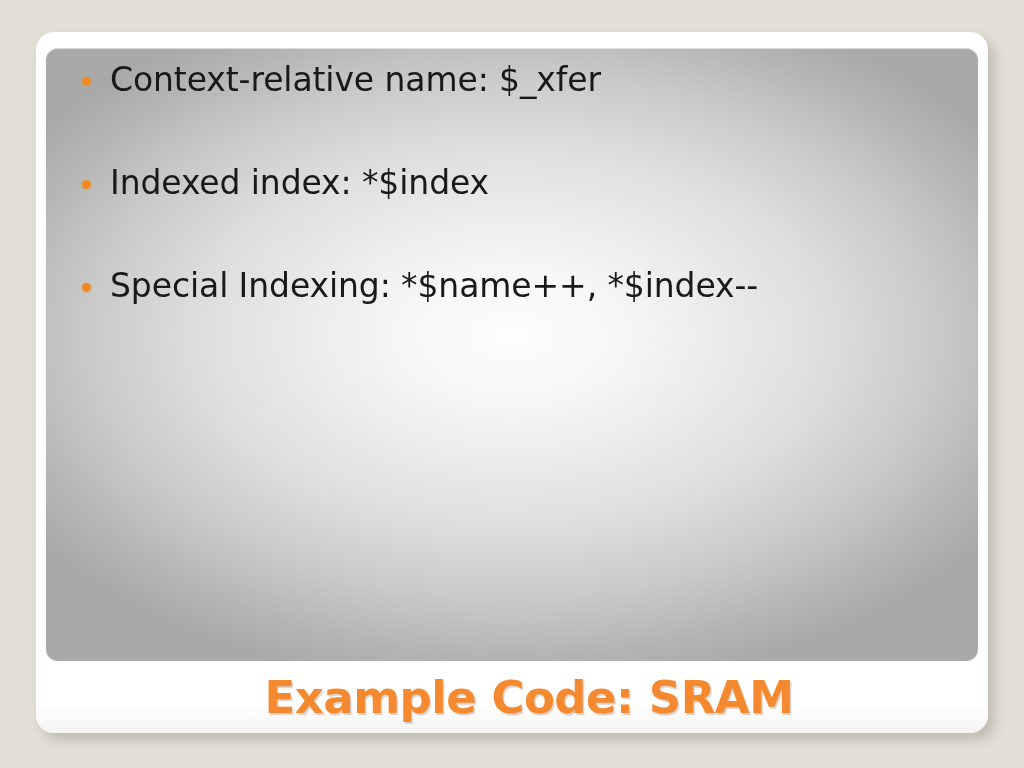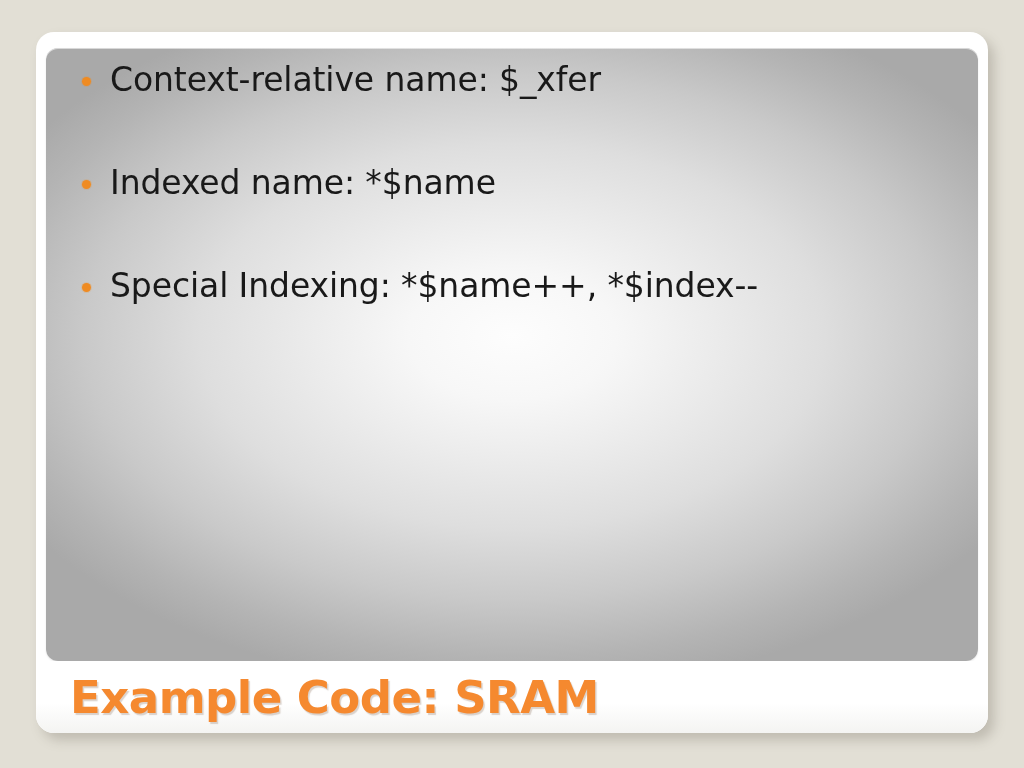--- a/index.html
+++ b/index.html
@@ -108,20 +108,21 @@
   
   #title-band {
     position: absolute;
     left: 0;
     bottom: 0;
     width: 952px;
     height: 72px;
     display: flex;
     align-items: center;
     z-index: 2;
+    justify-content: center;
   }
   #slide-title {
     margin: 0;
     padding-left: 34px;
     font-family: "DejaVu Sans", sans-serif;
     font-size: 45px;
     font-weight: bold;
     color: #f5892f;
     letter-spacing: -0.5px;
     text-shadow: 1.5px 1.5px 1px rgba(170,150,135,0.42);
@@ -139,21 +140,21 @@
 
       <ul id="bullet-list">
 
         <li class="bullet-row">
           <span class="bullet-dot"></span>
           <span class="bullet-text">Context-relative name: $_xfer</span>
         </li>
 
         <li class="bullet-row">
           <span class="bullet-dot"></span>
-          <span class="bullet-text">Indexed name: *$name</span>
+          <span class="bullet-text">Indexed index: *$index</span>
         </li>
 
         <li class="bullet-row">
           <span class="bullet-dot"></span>
           <span class="bullet-text">Special Indexing: *$name++, *$index--</span>
         </li>
 
       </ul>
 
     </div>

